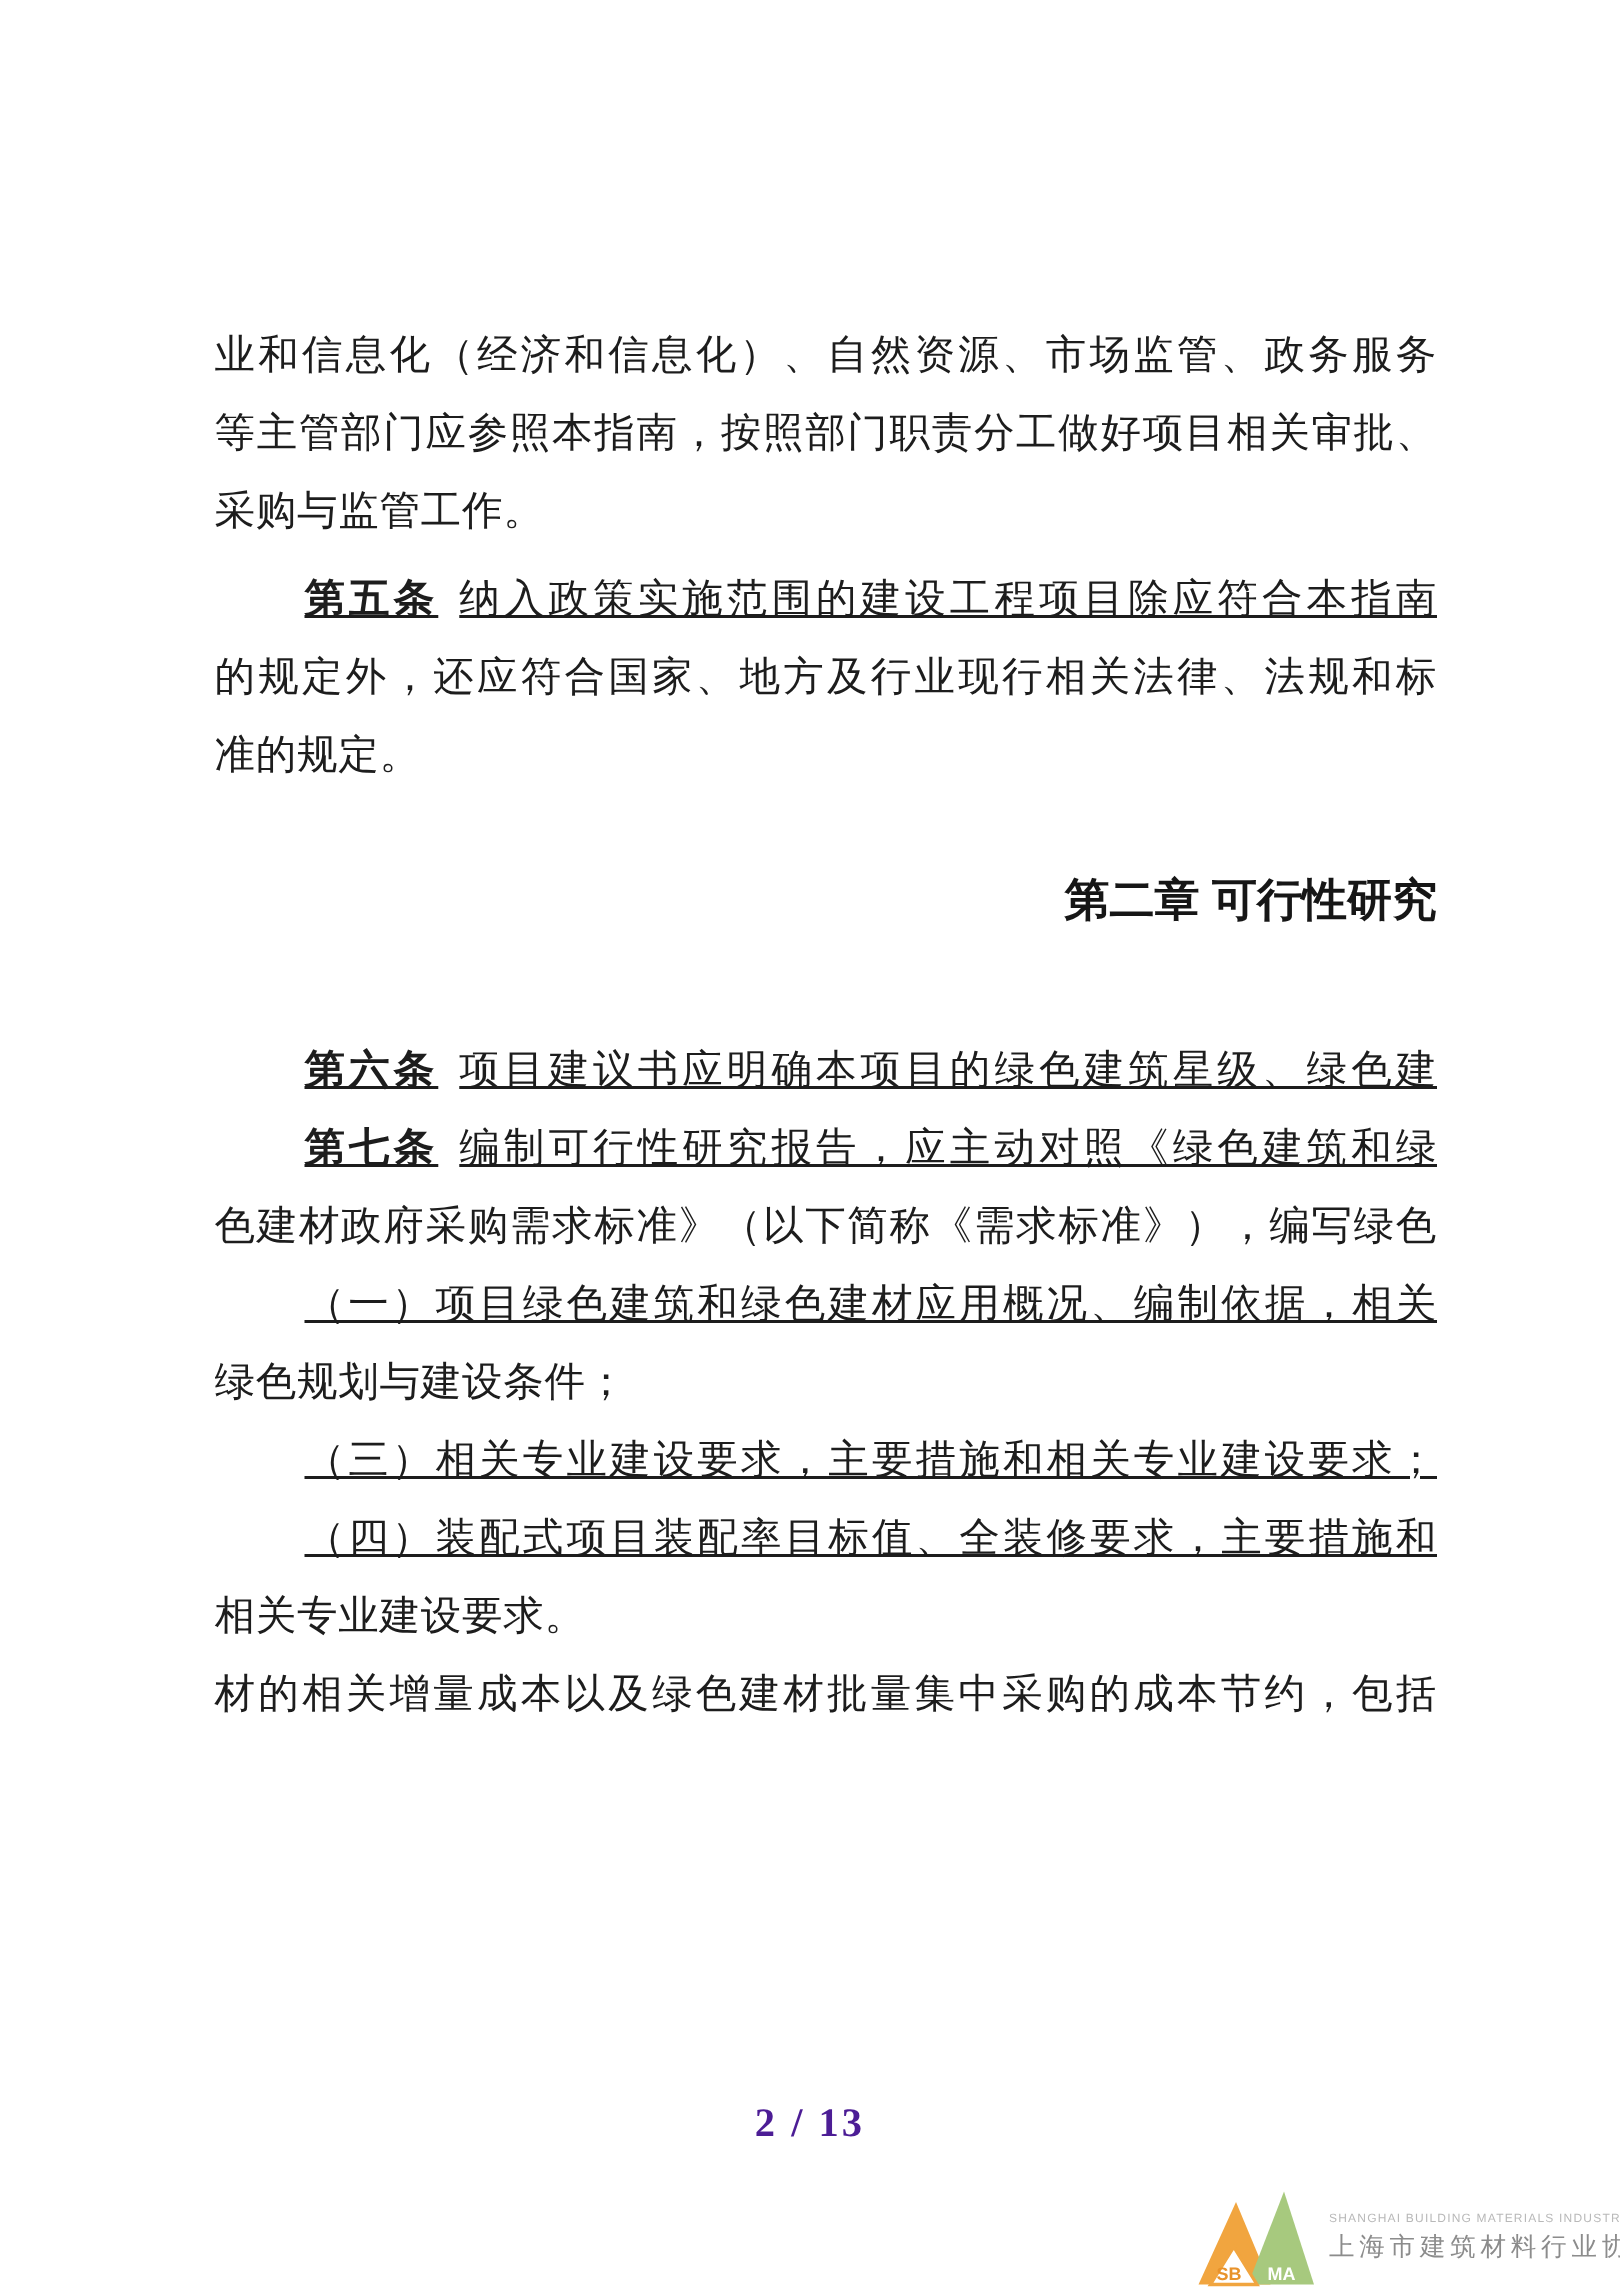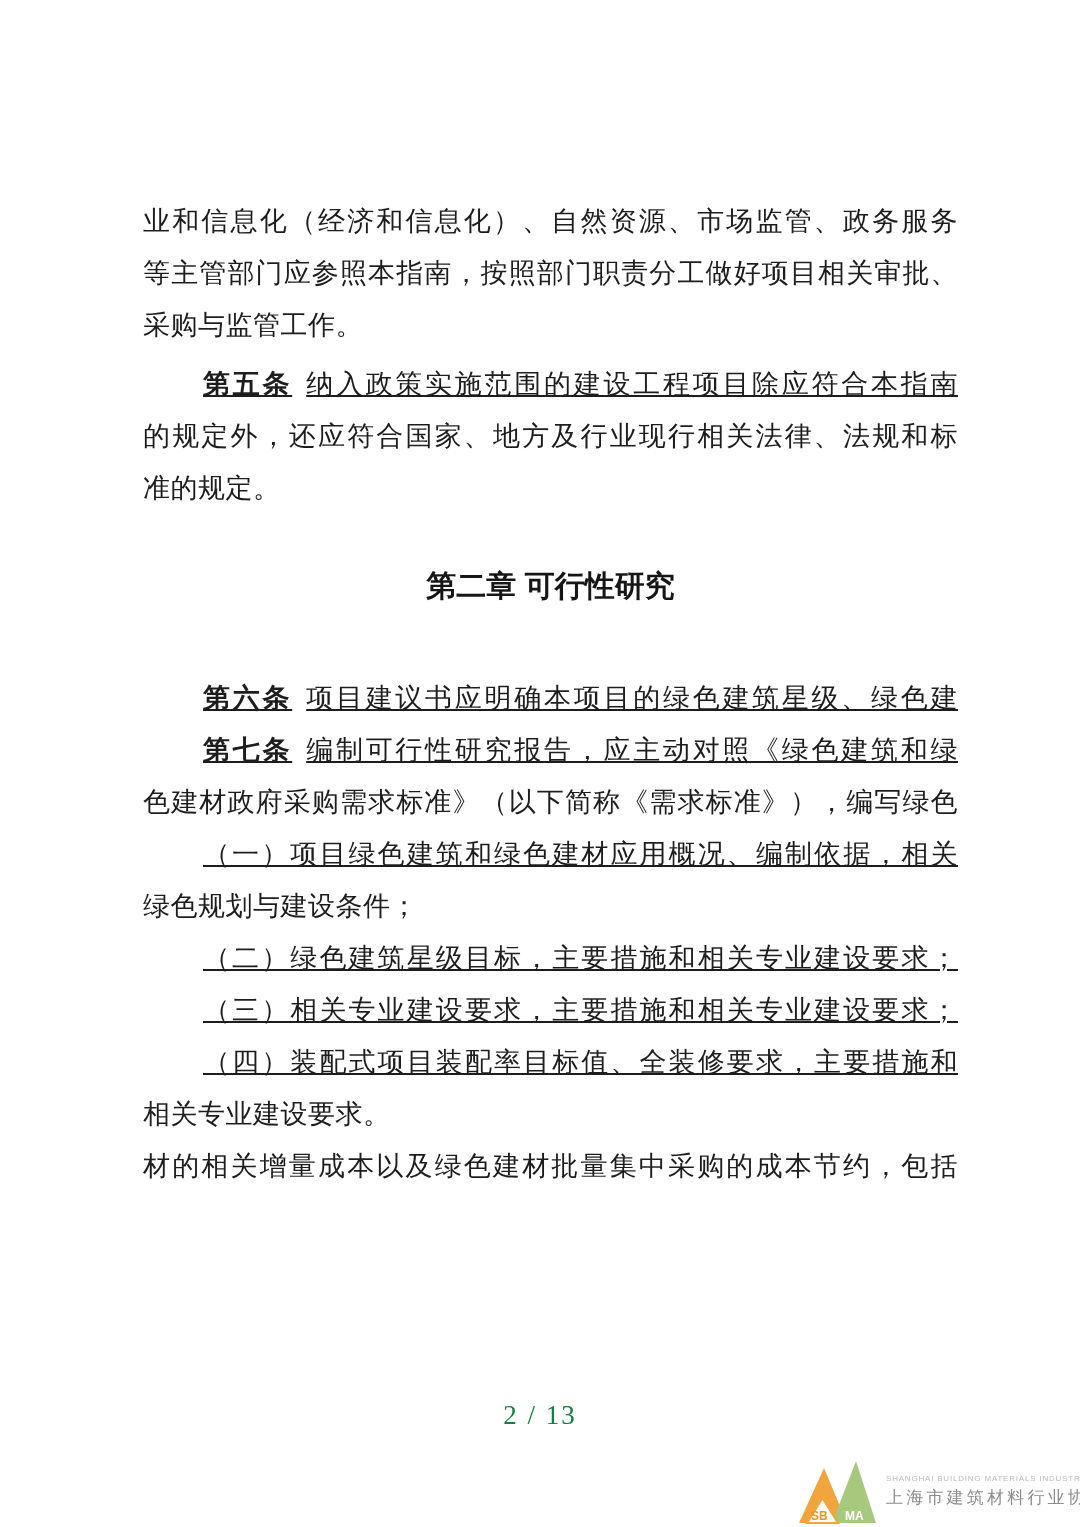--- a/index.html
+++ b/index.html
@@ -1,34 +1,34 @@
 <!DOCTYPE html>
 <html><head>
 <meta charset="utf-8">
 <style>
   html,body{margin:0;padding:0;}
   body{
     width:1080px;height:1527px;background:#ffffff;position:relative;
     font-family:"Liberation Serif","DejaVu Serif",serif;color:#1d1d1d;
     overflow:hidden;
   }
-  .doc{position:absolute;left:143px;top:195px;width:815px;}
+  .doc{position:absolute;left:143px;top:210px;width:815px;}
   .ln{font-size:27px;line-height:52px;height:52px;letter-spacing:.5px;}
   .j{text-align:justify;text-align-last:justify;}
   .in{text-indent:60px;text-decoration:underline;}
   .art{font-family:"Liberation Sans","DejaVu Sans",sans-serif;font-weight:700;margin-right:14px;}
   .p5{margin-top:7px;}
   .chapter{
     margin-top:46px;margin-bottom:60px;height:52px;line-height:52px;
-    text-align:center;font-family:"Liberation Sans","DejaVu Sans",sans-serif;
+    text-align:right;font-family:"Liberation Sans","DejaVu Sans",sans-serif;
     font-weight:700;font-size:30px;color:#161616;
   }
   .pageno{
     position:absolute;top:1400px;left:0;width:1080px;text-align:center;
-    font-size:27px;color:#15803d;letter-spacing:2px;
+    font-size:27px;color:#4c1d95;letter-spacing:2px;font-weight:bold;
   }
   .logo{
     position:absolute;left:796px;top:1457px;width:278px;height:68px;
     display:flex;align-items:flex-end;
   }
   .logo-mark{flex:0 0 auto;}
   .logo-text{margin-left:8px;padding-bottom:16px;}
   .logo-en{
     font-family:"Liberation Sans","DejaVu Sans",sans-serif;
     font-size:8px;letter-spacing:.8px;color:#b9b9b9;white-space:nowrap;
@@ -64,23 +64,20 @@
   <div>
     <div class="ln j in"><b class="art">第七条</b><span>编制可行性研究报告，应主动对照《绿色建筑和绿</span></div>
     <div class="ln j">色建材政府采购需求标准》（以下简称《需求标准》），编写绿色</div>
   </div>
 
   <div>
     <div class="ln j in">（一）项目绿色建筑和绿色建材应用概况、编制依据，相关</div>
     <div class="ln">绿色规划与建设条件；</div>
   </div>
 
-  <div>
-    <div class="ln j in">（二）绿色建筑星级目标，主要措施和相关专业建设要求；</div>
-  </div>
 
   <div>
     <div class="ln j in">（三）相关专业建设要求，主要措施和相关专业建设要求；</div>
   </div>
 
   <div>
     <div class="ln j in">（四）装配式项目装配率目标值、全装修要求，主要措施和</div>
     <div class="ln">相关专业建设要求。</div>
   </div>
 

